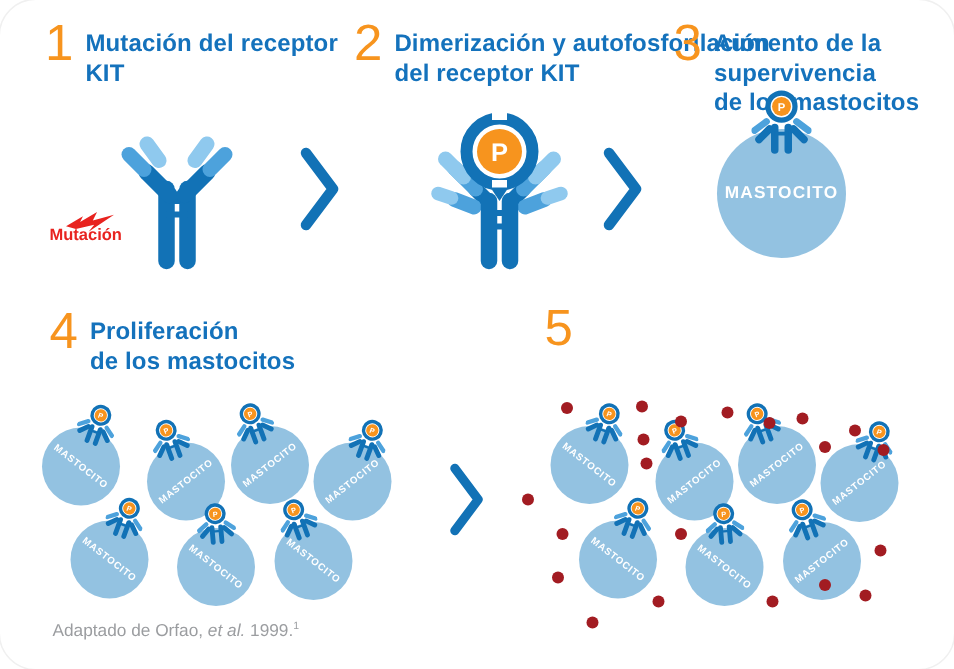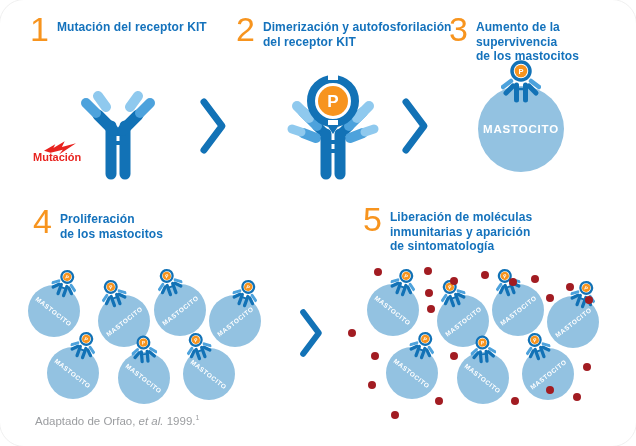--- a/index.html
+++ b/index.html
@@ -2,21 +2,21 @@
 <html><head>
 <meta charset="utf-8">
 <style>
   html,body{margin:0;padding:0;background:#fff;}
   body{width:636px;height:446px;font-family:"Liberation Sans",sans-serif;}
   .card{position:relative;width:636px;height:446px;background:#fff;border-radius:24px;
         outline:1px solid #f0f0f0;overflow:hidden;}
   
   .step-head{position:absolute;display:flex;align-items:flex-start;gap:8px;}
   .step-num{font-size:34px;line-height:0.9;color:#F7941E;font-weight:400;}
-  .step-lbl{font-size:12px;font-weight:bold;color:#1472BC;line-height:1.22;
+  .step-lbl{font-size:16px;font-weight:bold;color:#1472BC;line-height:1.22;
             white-space:pre-line;margin-top:6px;letter-spacing:0.1px;}
   
   .chev{position:absolute;}
   
   .mutation-txt{position:absolute;left:33px;top:151px;color:#E8231F;font-weight:bold;
                 font-size:11px;}
   
   .cell{position:absolute;width:52px;height:52px;border-radius:50%;background:#93C2E1;}
   .cell-lbl{position:absolute;inset:0;display:flex;align-items:center;justify-content:center;
             color:#fff;font-weight:bold;font-size:6.5px;letter-spacing:0.55px;}
@@ -70,23 +70,20 @@
     <span class="step-lbl">Aumento de la supervivencia
 de los mastocitos</span>
   </div>
   <div class="step-head" style="left:33px;top:206px">
     <span class="step-num">4</span>
     <span class="step-lbl">Proliferación
 de los mastocitos</span>
   </div>
   <div class="step-head" style="left:363px;top:204px">
     <span class="step-num">5</span>
-    <span class="step-lbl">Liberación de moléculas
-inmunitarias y aparición
-de sintomatología</span>
   </div>
 
   <svg style="position:absolute;left:76px;top:90px" width="84" height="92" viewBox="0 0 84 92">
     <path d="M35,36 V84" stroke="#1272B6" stroke-width="11" stroke-linecap="round" fill="none"></path>
     <path d="M49,36 V84" stroke="#1272B6" stroke-width="11" stroke-linecap="round" fill="none"></path>
     <path d="M35,44 H49" stroke="#1272B6" stroke-width="4" fill="none"></path>
     <path d="M35,53 H49" stroke="#1272B6" stroke-width="4" fill="none"></path>
     <path d="M37,40 L22,25" stroke="#1272B6" stroke-width="11" stroke-linecap="round" fill="none"></path>
     <path d="M20,23 L10,13" stroke="#4DA2DC" stroke-width="10" stroke-linecap="round" fill="none"></path>
     <path d="M30,17 L22,6" stroke="#8FC9EE" stroke-width="10" stroke-linecap="round" fill="none"></path>

